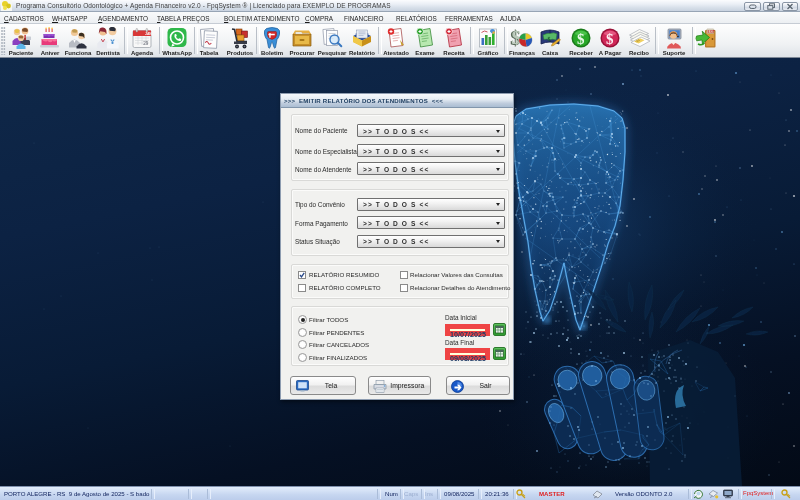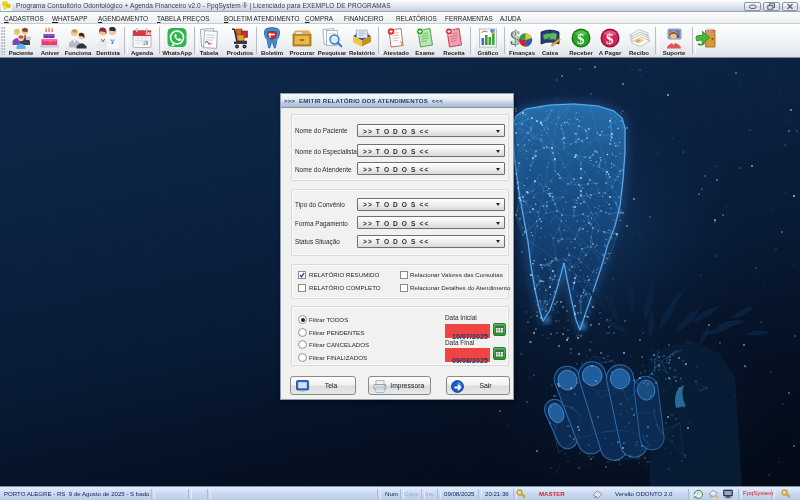--- a/index.html
+++ b/index.html
@@ -44,21 +44,21 @@
  background:linear-gradient(#ffffff,#f2f2f2 40%,#d9d9d9 100%);box-sizing:border-box;border-radius:1px;}
 .combo .ct{position:absolute;left:5px;top:2.5px;font-size:6.6px;font-weight:bold;color:#2f2f2f;letter-spacing:1.1px;white-space:pre;}
 .combo .arr{position:absolute;right:4px;top:4.5px;width:0;height:0;
  border-left:2.5px solid transparent;border-right:2.5px solid transparent;border-top:3.5px solid #222;}
 .cb{position:absolute;width:8px;height:8px;border:1px solid #8a8a8a;background:#fff;box-sizing:border-box;}
 .cblabel{position:absolute;font-size:6.2px;color:#2a2a2a;white-space:pre;}
 .radio{position:absolute;width:9px;height:9px;border:1px solid #9a9a9a;border-radius:50%;
  background:radial-gradient(#ffffff 40%,#e8e8e8);box-sizing:border-box;}
 .radio.sel:after{content:"";position:absolute;left:1.5px;top:1.5px;width:4px;height:4px;border-radius:50%;background:#222;}
 .dlabel{position:absolute;font-size:6.4px;color:#2a2a2a;}
-.dinput{position:absolute;width:45px;height:12px;border:7px solid #ef4444;background:#ffffdc;
+.dinput{position:absolute;width:45px;height:12px;border:5px solid #ef4444;background:#ffffdc;
  box-sizing:border-box;font-size:7.2px;font-weight:bold;color:#1c3a66;text-align:center;line-height:11px;}
 .calbtn{position:absolute;width:13px;height:13px;border:1px solid #2d7a2d;border-radius:2px;
  background:linear-gradient(#5cc05c,#2f9a2f);box-sizing:border-box;}
 .btn{position:absolute;height:19px;border:1px solid #8a8a8a;border-radius:3px;
  background:linear-gradient(#ffffff,#f1f1f1 45%,#dcdcdc 55%,#e9e9e9 100%);
  box-sizing:border-box;font-size:6.8px;color:#1a1a1a;}
 .btn span{position:absolute;width:100%;text-align:center;top:5px;left:8px;}
 #statusbar{position:absolute;left:0;top:486px;width:800px;height:14px;
  background:linear-gradient(#e3edfb,#c6d6f0 60%,#bccdeb);
  border-top:1px solid #7f90ad;box-sizing:border-box;font-size:6.1px;color:#10225c;}

